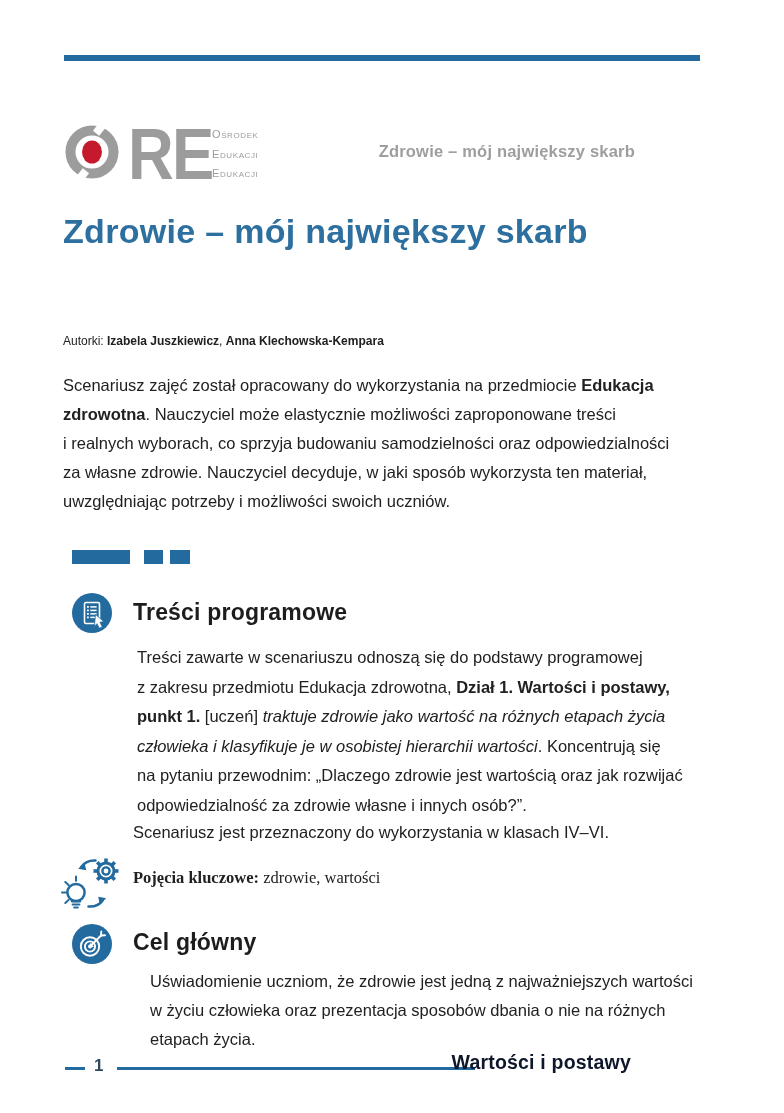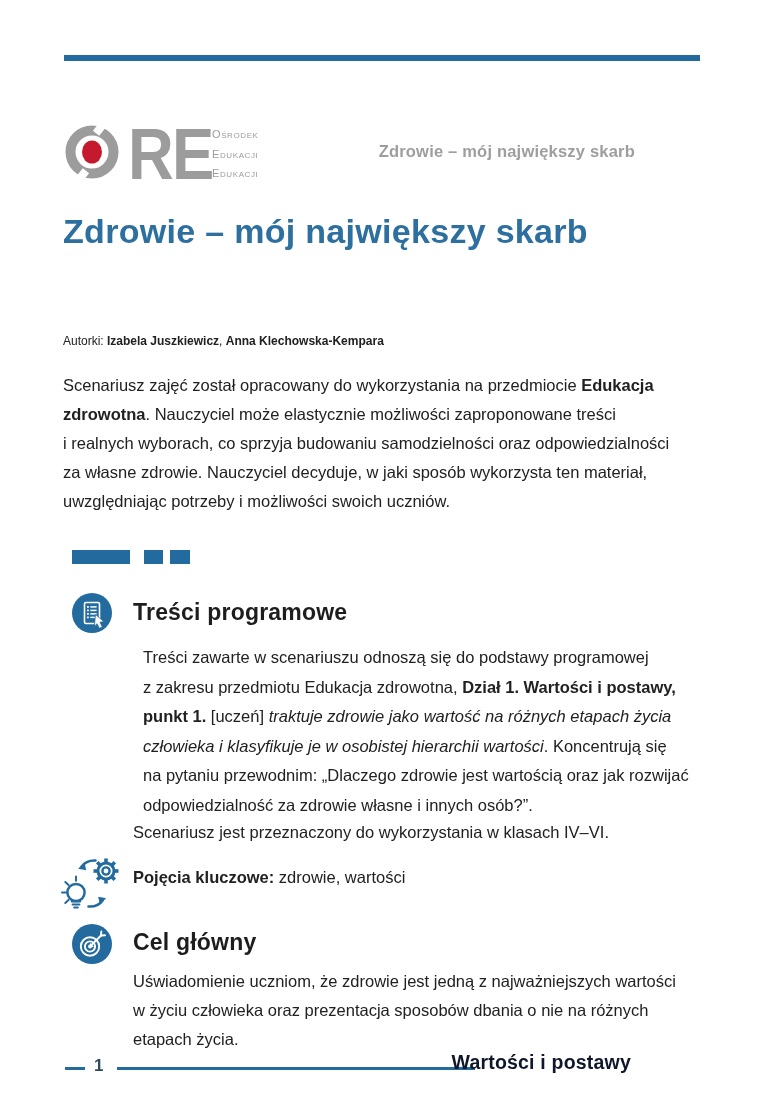--- a/index.html
+++ b/index.html
@@ -39,24 +39,24 @@
 
   .icon-circle{position:absolute;}
   .icon-tresci{left:72px;top:545px;}
   .icon-pojecia{left:59px;top:806px;}
   .icon-cel{left:72px;top:876px;}
 
   .section-heading{position:absolute;left:133px;font-size:23px;font-weight:600;color:#1d1d1d;letter-spacing:0.2px;}
   .h-tresci{top:551px;text-align:center;}
   .h-cel{top:881px;}
 
-  .p-tresci{position:absolute;left:143px;top:595px;line-height:29.5px;}
+  .p-tresci{position:absolute;left:137px;top:595px;line-height:29.5px;}
   .note-klasy{position:absolute;left:133px;top:770px;font-size:16.5px;color:var(--text);line-height:29px;white-space:nowrap;text-align:center;}
-  .keywords{position:absolute;left:133px;top:815px;font-size:16.5px;color:var(--text);line-height:29px;white-space:nowrap;}
-  .p-cel{position:absolute;left:133px;top:919px;line-height:29px;}
+  .keywords{position:absolute;left:133px;top:815px;font-size:16.5px;color:var(--text);line-height:29px;white-space:nowrap;font-family:Liberation Serif, serif;}
+  .p-cel{position:absolute;left:150px;top:919px;line-height:29px;}
 
   .b{font-weight:700;}
   .i{font-style:italic;}
 
   .f-dash{position:absolute;left:65px;top:1019px;width:20px;height:3px;background:var(--blue);}
   .f-num{position:absolute;left:94px;top:1008px;font-size:17px;font-weight:600;color:#2e4a5e;}
   .f-line{position:absolute;left:117px;top:1019px;width:358px;height:3px;background:var(--blue);}
   .f-label{position:absolute;right:69px;top:1003px;font-size:19.5px;font-weight:700;color:#0f172a;letter-spacing:0.2px;}
 </style>
 </head>

